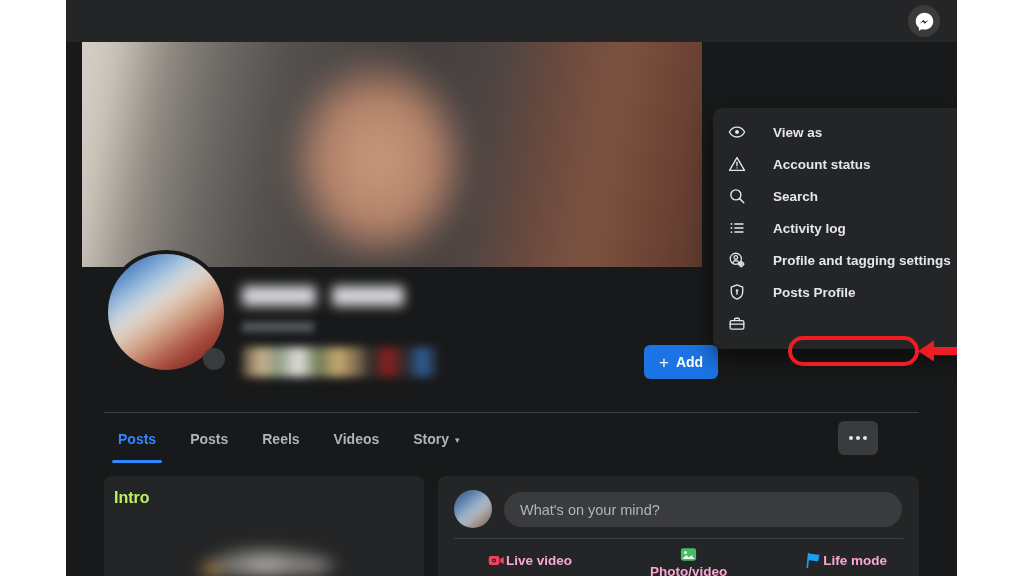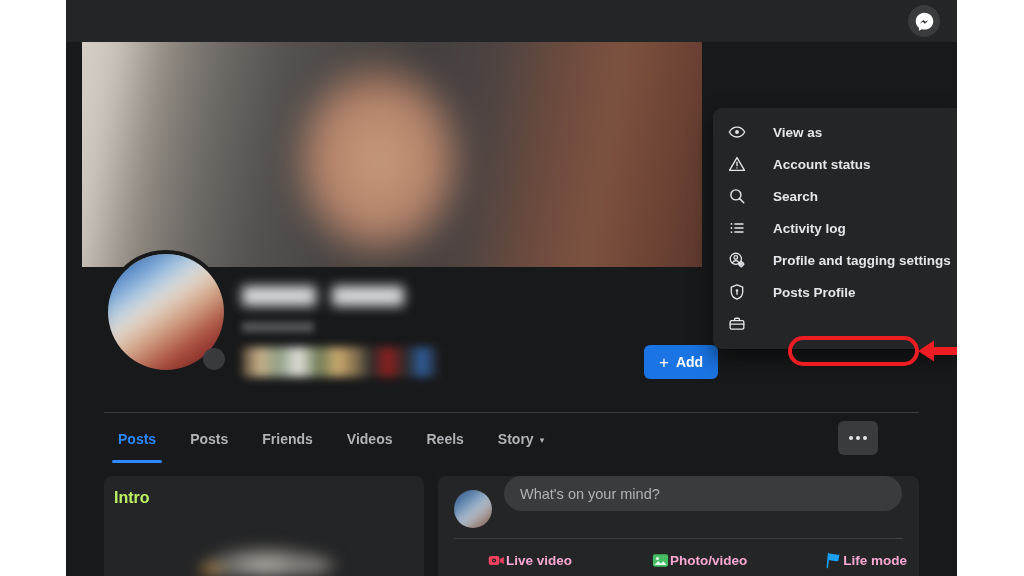--- a/index.html
+++ b/index.html
@@ -383,21 +383,21 @@
   }
   .composer-avatar .ca-blur {
     position: absolute;
     inset: -8px;
     filter: blur(6px);
     background: linear-gradient(140deg, #25364f 0%, #4c77a8 30%, #b9c6d4 55%, #8d6c5a 78%, #2a2e38 100%);
   }
   .composer-input {
     position: absolute;
     left: 66px;
-    top: 0;
+    top: 16px;
     width: 398px;
     height: 35px;
     border: none;
     border-radius: 18px;
     background: #3a3b3c;
     color: #b0b3b8;
     font-size: 14.5px;
     font-family: "Liberation Sans", sans-serif;
     padding: 0 16px;
     outline: none;
@@ -427,21 +427,21 @@
     padding: 0 10px;
     height: 32px;
     border-radius: 6px;
     color: #f9a8d4;
     font-size: 13.5px;
     font-weight: bold;
     cursor: pointer;
     white-space: nowrap;
   }
   .ca-live  { margin-left: 22px; }
-  .ca-photo { margin-left: 58px; }
+  .ca-photo { margin-left: 58px; flex-direction: column; }
   .ca-life  { margin-left: 56px; }
   .composer-action .act-icon {
     width: 20px; height: 20px;
     flex: 0 0 20px;
     display: flex; align-items: center; justify-content: center;
   }
   .composer-action .act-icon svg { display: block; }
 </style>
 </head>
 <body>
@@ -482,27 +482,24 @@
 
     <div class="tab-divider"></div>
     <div class="tab-bar">
       <div class="tab active">
         <span>Posts</span>
       </div>
       <div class="tab">
         <span>Posts</span>
       </div>
       <div class="tab">
-        <span>Friends</span>
+        <span>Reels</span>
       </div>
       <div class="tab">
         <span>Videos</span>
-      </div>
-      <div class="tab">
-        <span>Reels</span>
       </div>
       <div class="tab">
         <span>Story</span>
         <span class="caret">▾</span>
       </div>
     </div>
 
     <div class="more-dots-btn">
       <i></i>
       <i></i>

